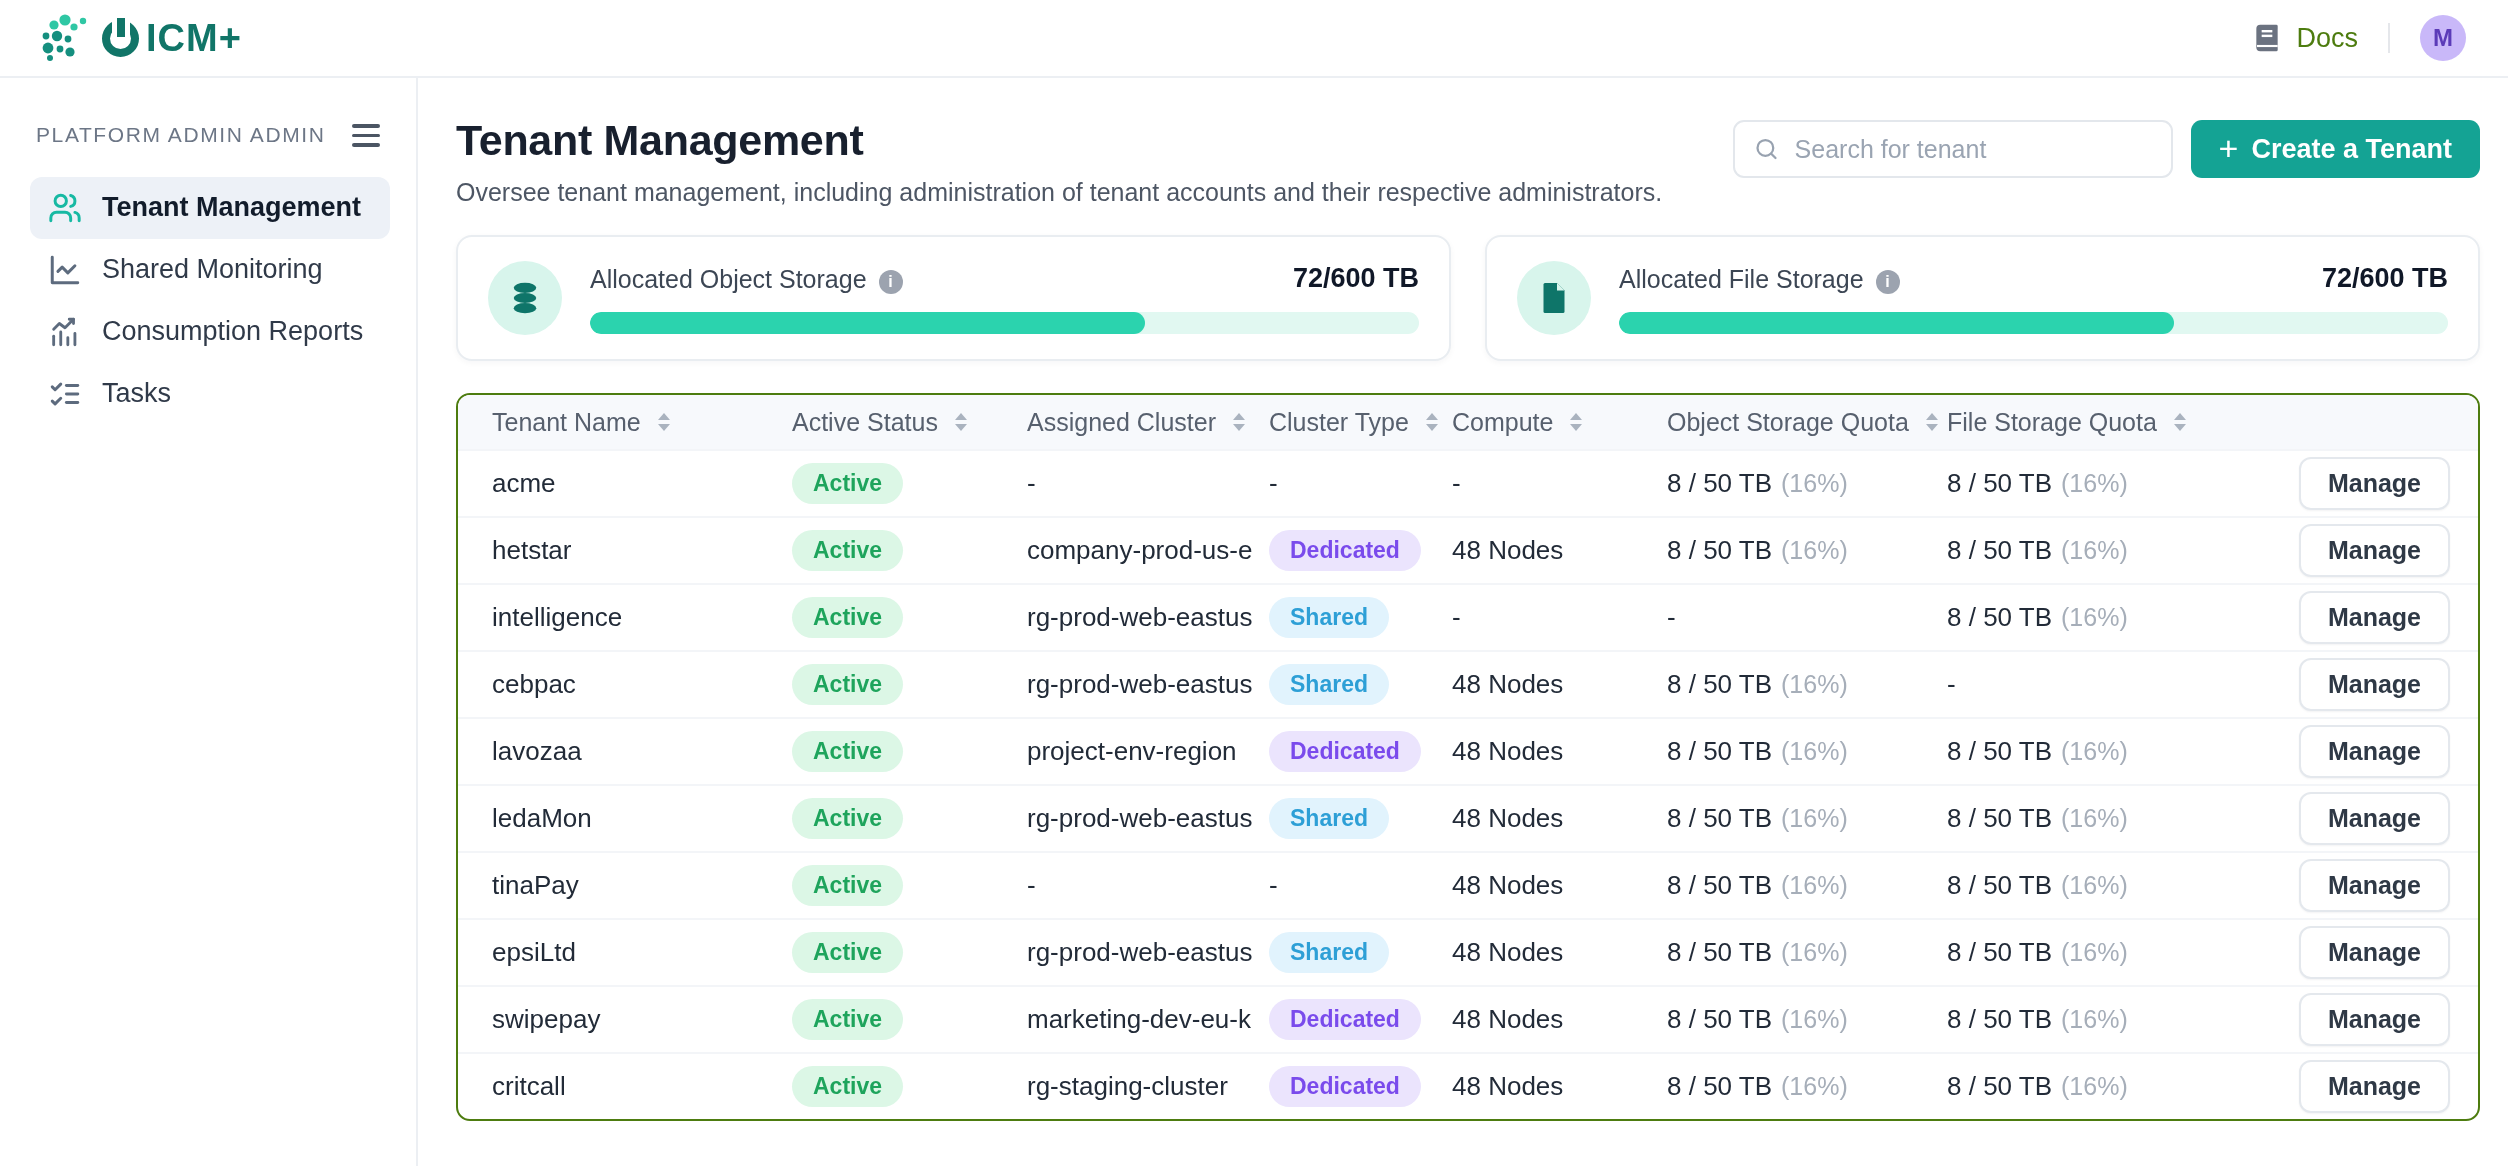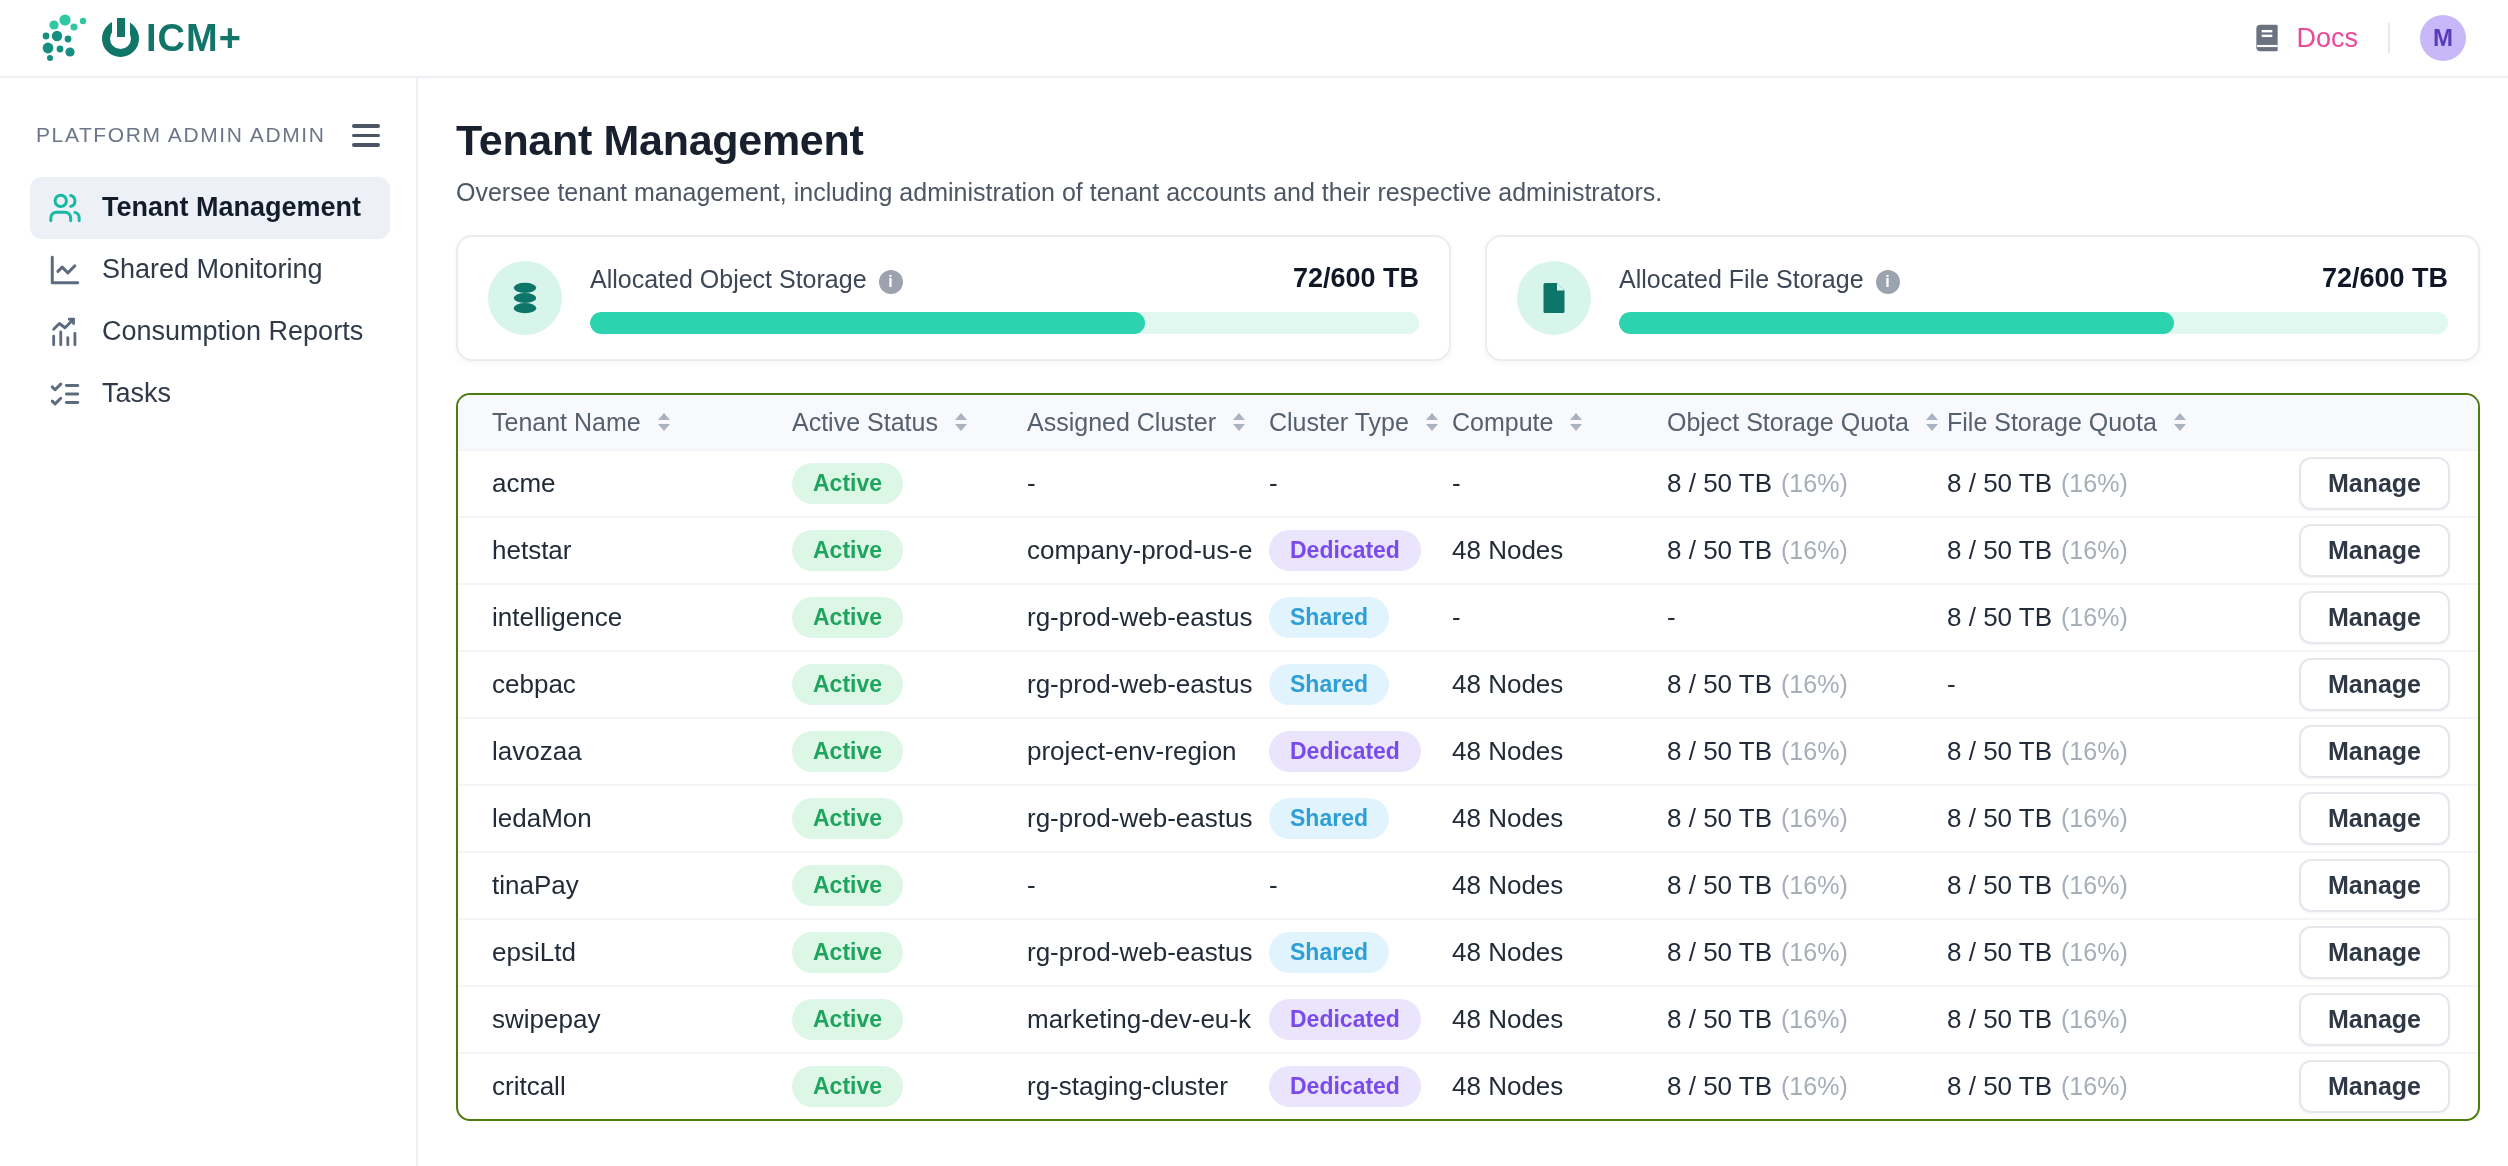--- a/index.html
+++ b/index.html
@@ -19,21 +19,21 @@
   .logo-word{ display:flex; align-items:center; gap:7px; }
   .logo-ring{ position:relative; width:37px; height:37px; border:8px solid var(--brand-dark,#117568); border-radius:50%; display:inline-block; }
   .logo-ring::after{
     content:''; position:absolute; left:50%; top:-10px; transform:translateX(-50%);
     width:8px; height:19px; background:var(--brand-dark,#117568);
     border-left:5px solid #fff; border-right:5px solid #fff; background-clip:padding-box;
   }
   .wordmark{ font-size:38px; font-weight:800; letter-spacing:1px; color:var(--brand-dark,#117568); }
   .topbar-right{ margin-left:auto; display:flex; align-items:center; }
   .docs-btn{ display:flex; align-items:center; gap:13px; background:none; border:none; cursor:pointer;
-    font-family:inherit; font-size:27px; color:#ec4899; }
+    font-family:inherit; font-size:27px; color:#4d7c0f; }
   .docs-btn svg{ width:32px; height:32px; color:#6b7280; }
   .topbar-divider{ width:2px; height:30px; background:#e5e7eb; margin:0 30px; }
   .avatar{ width:46px; height:46px; border-radius:50%; background:var(--avatar-bg,#c9b8f9);
     color:var(--avatar-fg,#5b3bb8); font-size:24px; font-weight:700;
     display:flex; align-items:center; justify-content:center; cursor:pointer; }
 
   
   .shell{ display:flex; height:1088px; }
 
   
@@ -210,20 +210,33 @@
   </div>
       </nav>
   </aside>
 
   <main class="main">
     <div class="main-header">
       <div>
         <h1 class="page-title">Tenant Management</h1>
         <p class="page-subtitle">Oversee tenant management, including administration of tenant accounts and their respective administrators.</p>
       </div>
+      <div class="header-actions">
+        <div class="search-wrap">
+          <svg viewBox="0 0 24 24" fill="none" stroke="currentColor" stroke-width="2" stroke-linecap="round">
+            <circle cx="11" cy="11" r="7"></circle>
+              <path d="m20 20-3.8-3.8"></path>
+          </svg>
+          <input class="search-input" type="text" placeholder="Search for tenant" style="">
+        </div>
+        <button class="create-btn">
+          <span class="plus-icon">+</span>
+          <span>Create a Tenant</span>
+        </button>
+      </div>
     </div>
 
     <div class="cards">
       <section class="card">
         <div class="card-bubble">
           <svg viewBox="0 0 24 24" fill="currentColor">
             <ellipse cx="12" cy="5.2" rx="7.5" ry="3.4"></ellipse>
             <ellipse cx="12" cy="12" rx="7.5" ry="3.4"></ellipse>
             <ellipse cx="12" cy="18.8" rx="7.5" ry="3.4"></ellipse>
           </svg>

